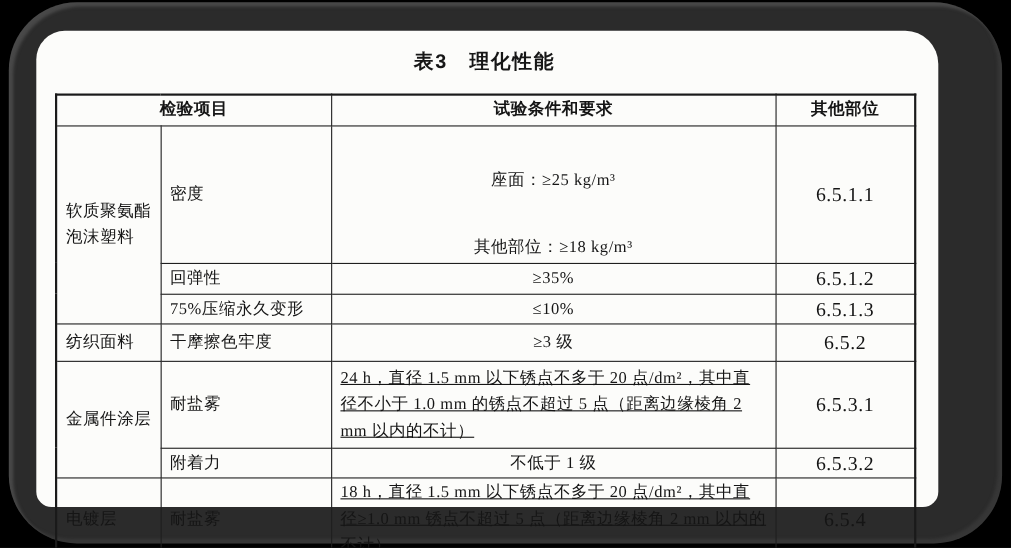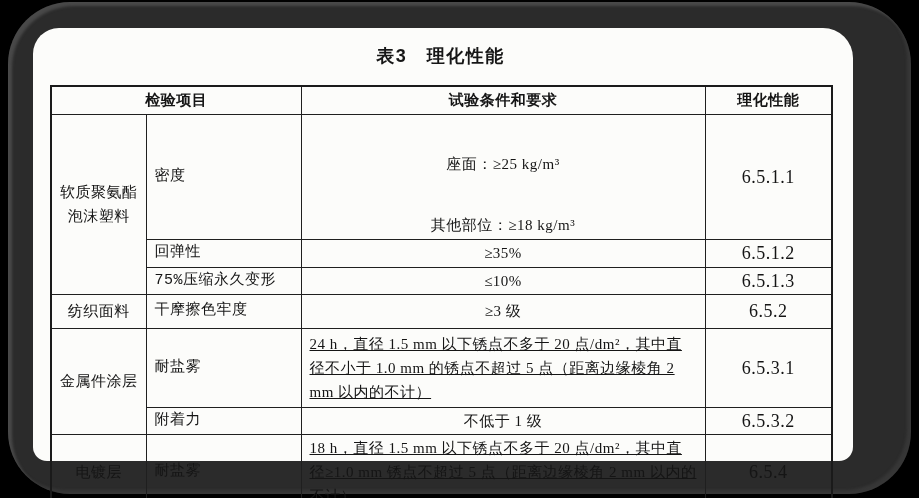--- a/index.html
+++ b/index.html
@@ -64,22 +64,22 @@
   table.spec th, table.spec td {
     border: 1.6px solid #1f1f1f;
     padding: 1px 8px;
     letter-spacing: 0.5px;
     line-height: 24px;
     vertical-align: middle;
     overflow: hidden;
   }
   table.spec { border: 2.4px solid #1a1a1a; }
   th { font-weight: bold; text-align: center; }
-  td.group { text-align: center; padding-left: 10px; }
-  td.item  { text-align: left; padding-left: 12px; font-family: Liberation Mono, monospace; }
+  td.group { text-align: left; padding-left: 10px; }
+  td.item  { text-align: left; padding-left: 12px; }
   td.req-center { text-align: center; }
   td.req-left   { text-align: left; line-height: 26px; padding: 3px 10px; text-decoration: underline; }
   td.method { text-align: center; font-size: 18px; letter-spacing: 0.5px; }
   .req-line { text-align: center; line-height: 25px; margin-top: 36px; }
 </style>
 </head>
 <body>
 
 <div class="stage">
   <div class="frame"></div>
@@ -92,21 +92,21 @@
         <col style="width:95px">
         <col style="width:155px">
         <col style="width:404px">
         <col style="width:127px">
       </colgroup>
 
       <tbody>
           <tr style="height:28px">
         <th colspan="2">检验项目</th>
         <th>试验条件和要求</th>
-        <th>理化性能</th>
+        <th>其他部位</th>
       </tr>
 
       <tr style="height:51px">
         <td class="group" rowspan="3">软质聚氨酯泡沫塑料</td>
         <td class="item">密度</td>
         <td class="req-center">
           <div class="req-line">座面：≥25 kg/m³</div>
           <div class="req-line">其他部位：≥18 kg/m³</div>
         </td>
         <td class="method">6.5.1.1</td>

